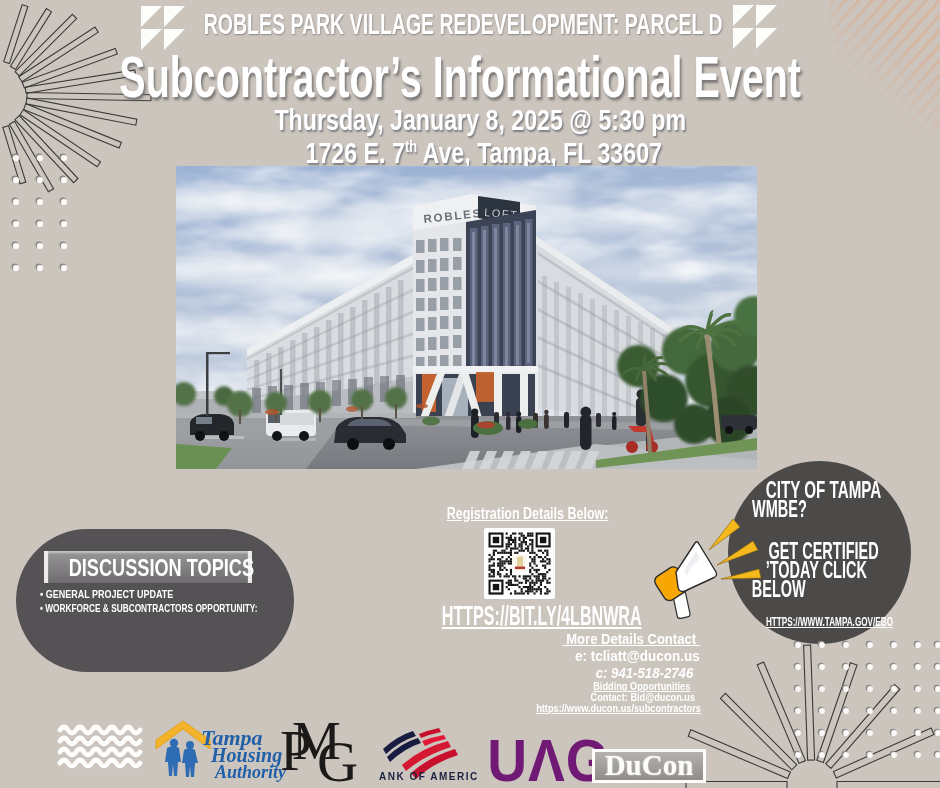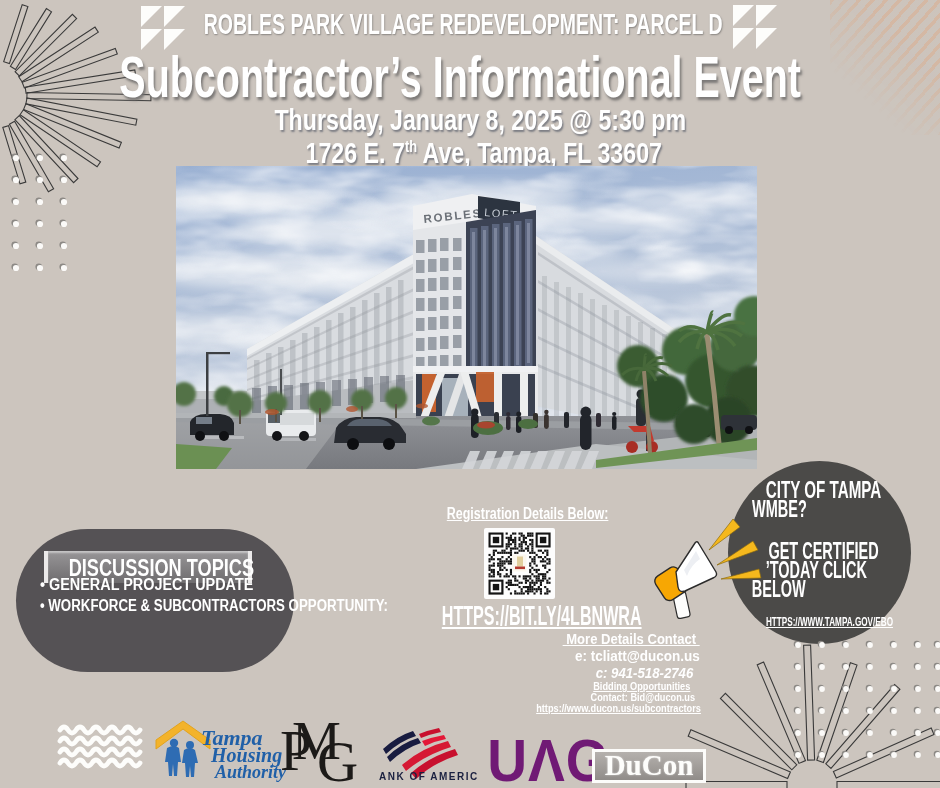--- a/index.html
+++ b/index.html
@@ -372,21 +372,21 @@
     <circle cx="573" cy="264" r="4" fill="#0f1013"></circle>
 <ellipse cx="312" cy="262" rx="15" ry="7" fill="#4c6f41"></ellipse>
 <ellipse cx="310" cy="259" rx="9" ry="3.5" fill="#a8452f"></ellipse>
 <ellipse cx="255" cy="255" rx="9" ry="4.5" fill="#54764a"></ellipse>
 <ellipse cx="352" cy="258" rx="10" ry="5" fill="#4c6f41"></ellipse>
 </svg>
 
 <div class="abs" style="left:16px;top:529px;width:278px;height:143px;background:#555255;border-radius:72px;"></div>
 <div class="abs" style="left:44px;top:551px;width:208px;height:32px;background:linear-gradient(180deg,#989698,#6e6c6e);border-left:4px solid #eceaea;border-right:4px solid #eceaea;box-shadow:inset 0 2px 2px rgba(255,255,255,.45);"></div>
 <div class="abs" style="left:44px;top:555px;width:214px;text-align:center;color:#fff;font-weight:bold;font-size:23px;"><span class="cond" style="transform:scaleX(.79)">DISCUSSION TOPICS</span></div>
-<div class="abs" style="left:40px;top:576px;color:#fff;font-weight:bold;font-size:16px;white-space:nowrap;">
+<div class="abs" style="left:40px;top:589px;color:#fff;font-weight:bold;font-size:10px;white-space:nowrap;">
   <div><span class="cond" style="transform:scaleX(.9);transform-origin:left;">• GENERAL PROJECT UPDATE</span></div>
   <div style="margin-top:3px;"><span class="cond" style="transform:scaleX(.83);transform-origin:left;">• WORKFORCE &amp; SUBCONTRACTORS OPPORTUNITY:</span></div>
 </div>
 
 <div class="abs" style="left:330px;top:505px;width:380px;text-align:center;color:#fff;font-weight:bold;">
   <div style="font-size:16px;position:relative;left:8px;"><span class="cond" style="transform:scaleX(.78);text-decoration:underline;">Registration Details Below:</span></div>
 </div>
 <svg class="abs" id="qr" style="left:484px;top:528px" width="71" height="71" viewBox="0 0 71 71">
     <rect x="0" y="0" width="71" height="71" rx="2" fill="#fdfdfd"></rect>
     <rect x="4.5" y="4.5" width="15.0" height="15.0" fill="#141414"></rect>

